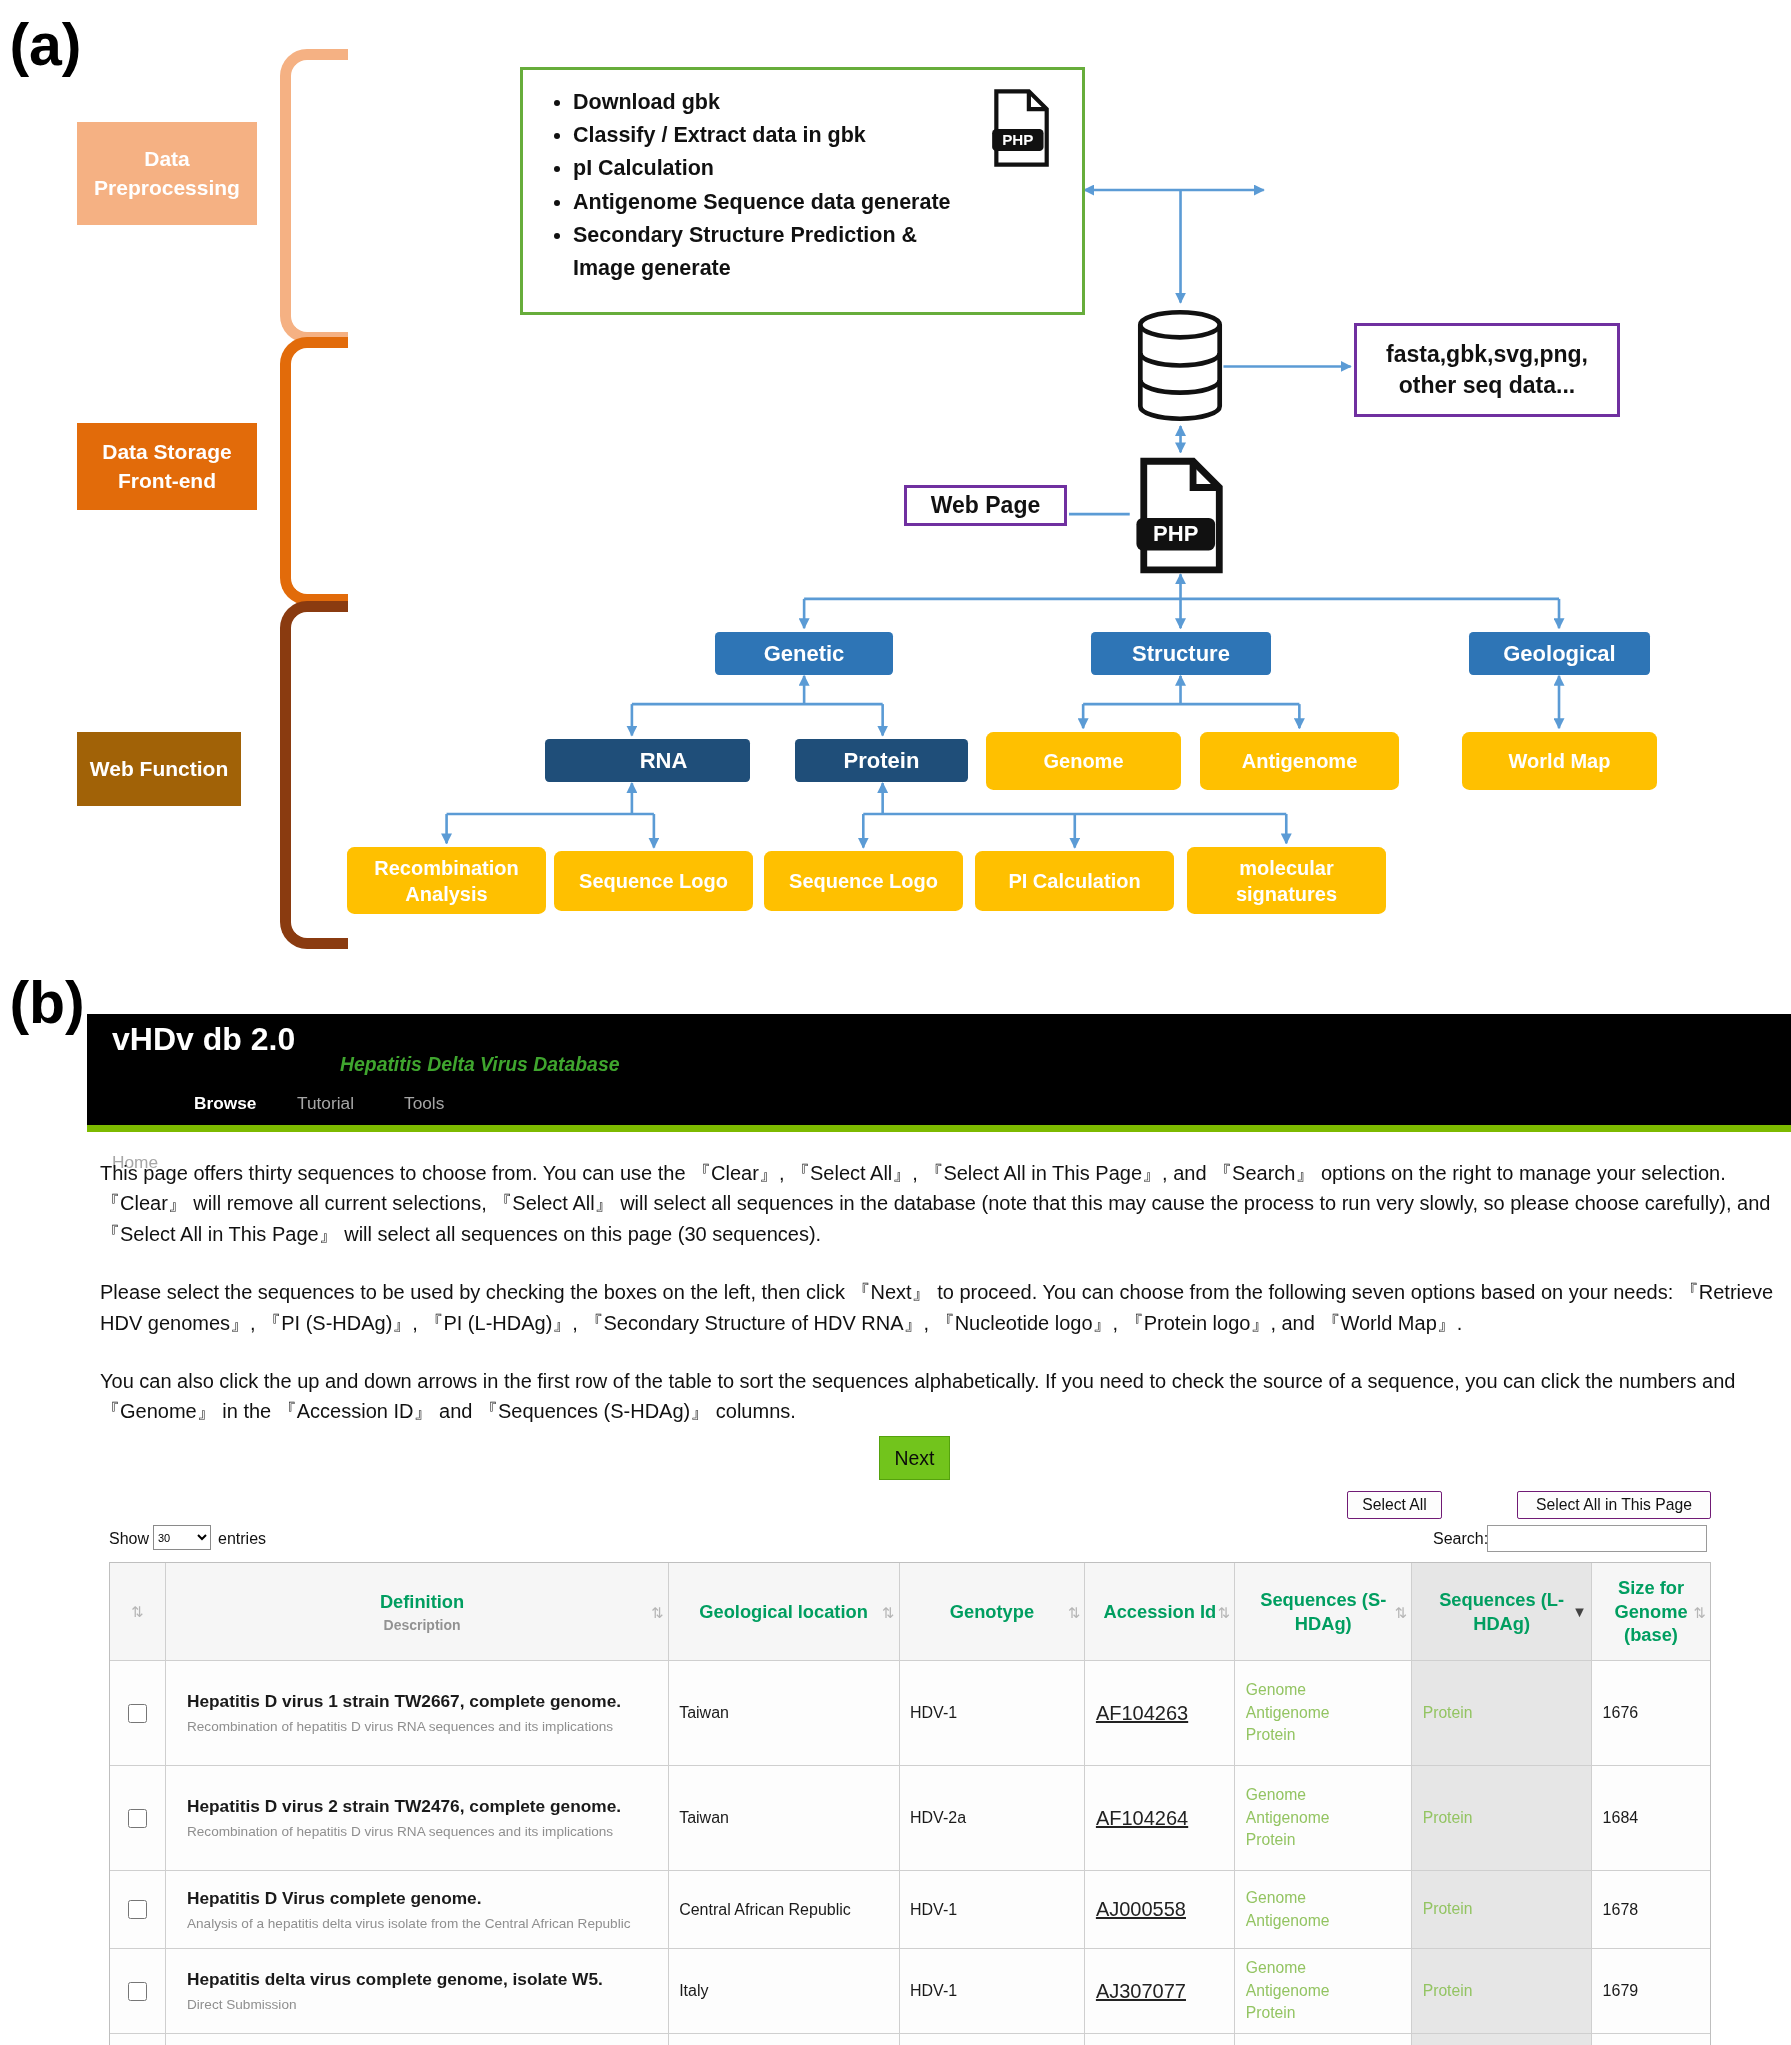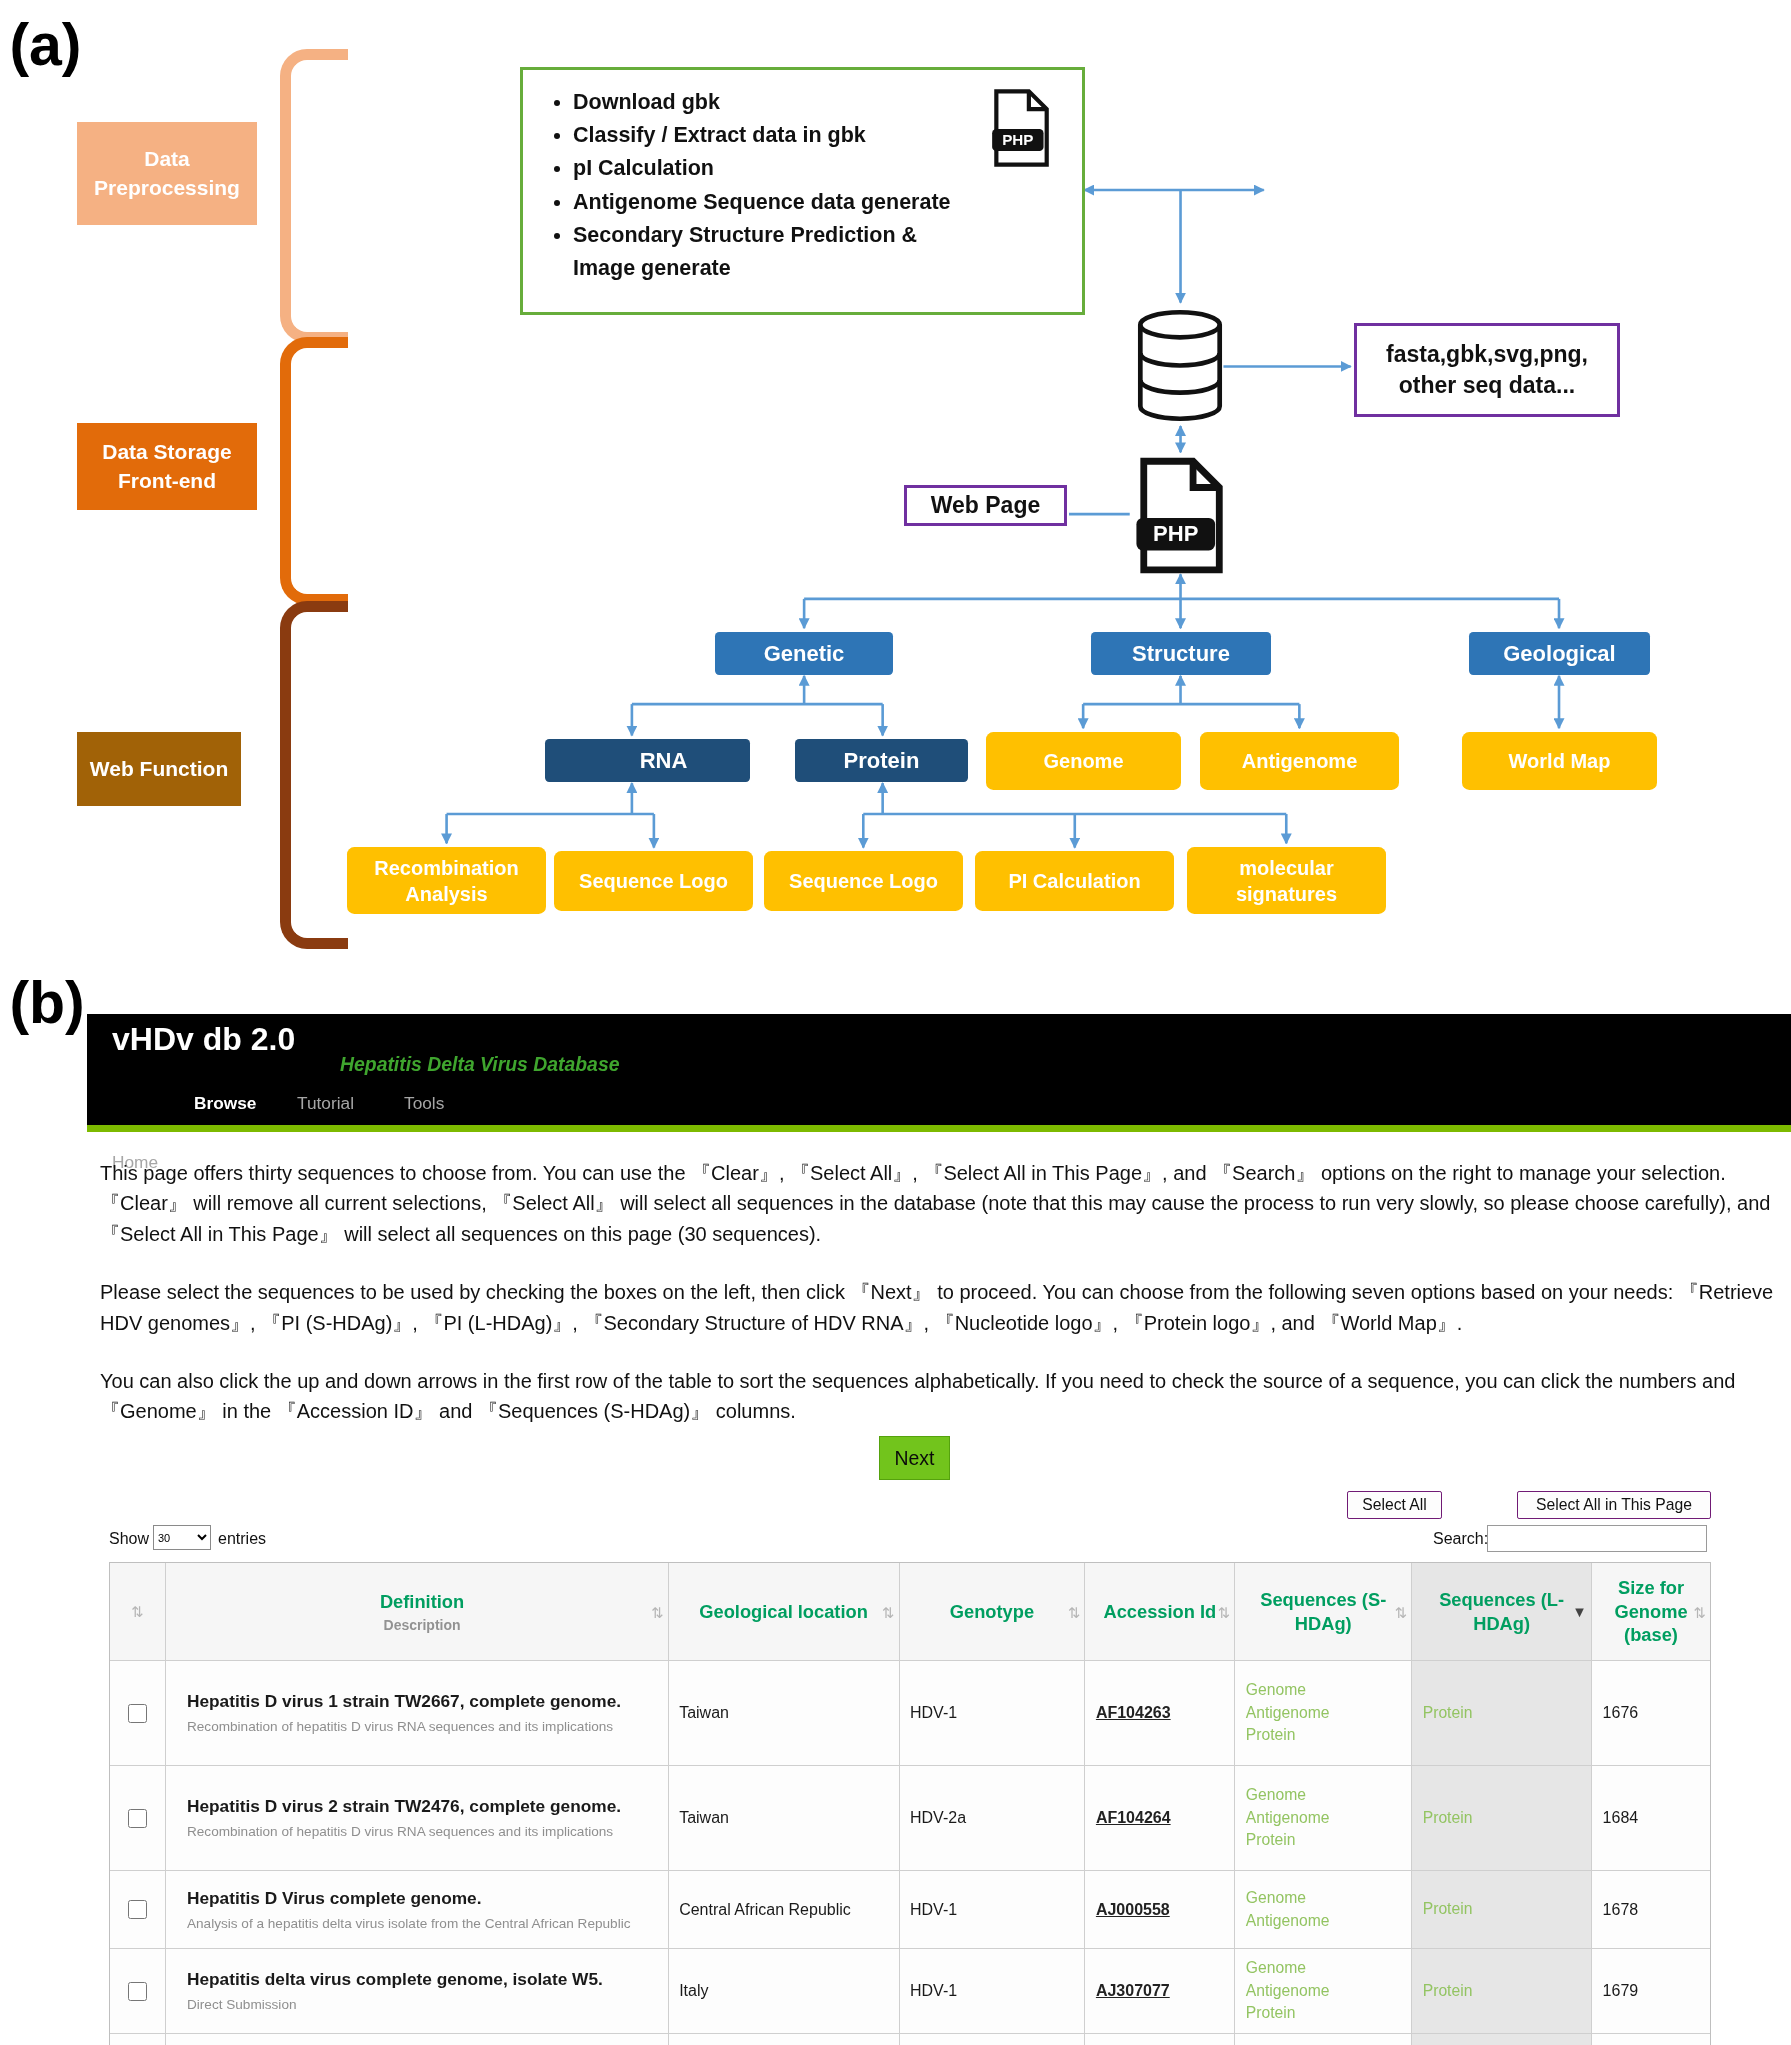--- a/index.html
+++ b/index.html
@@ -65,21 +65,21 @@
   .thead{background:#f6f6f6;}
   .thead .tcell{align-items:center;text-align:center;justify-content:center;}
   .h-green{color:#009E60;font-weight:700;font-size:18.3px;line-height:1.3;}
   .h-sub{color:#929292;font-weight:700;font-size:14px;margin-top:4.2px;}
   .sort{position:absolute;right:4.2px;top:50%;transform:translateY(-50%);color:#b5b5b5;font-size:14.7px;}
   .sort-active{color:#444;}
   .sorted{background:#e6e6e6;}
   .row-title{font-size:17.3px;font-weight:600;color:#1a1a1a;line-height:1.3;}
   .row-sub{font-size:13.6px;color:#8f8f8f;margin-top:5.2px;line-height:1.3;}
   .cell-txt{font-size:16px;color:#1a1a1a;}
-  .alink{font-size:16px;color:#222;text-decoration:underline;cursor:pointer;font-weight:bold;}
+  .alink{font-size:20px;color:#222;text-decoration:underline;cursor:pointer;}
   .glink{font-size:15.7px;color:#93C462;line-height:1.45;cursor:pointer;display:block;}
   .glink:empty{display:none;}
   input[type=checkbox]{width:19px;height:19px;}
 </style>
 </head>
 <body>
 
 <div class="page">
 
   <div class="abs panel-label" style="left:9.4px;top:10.5px;">(a)</div>

